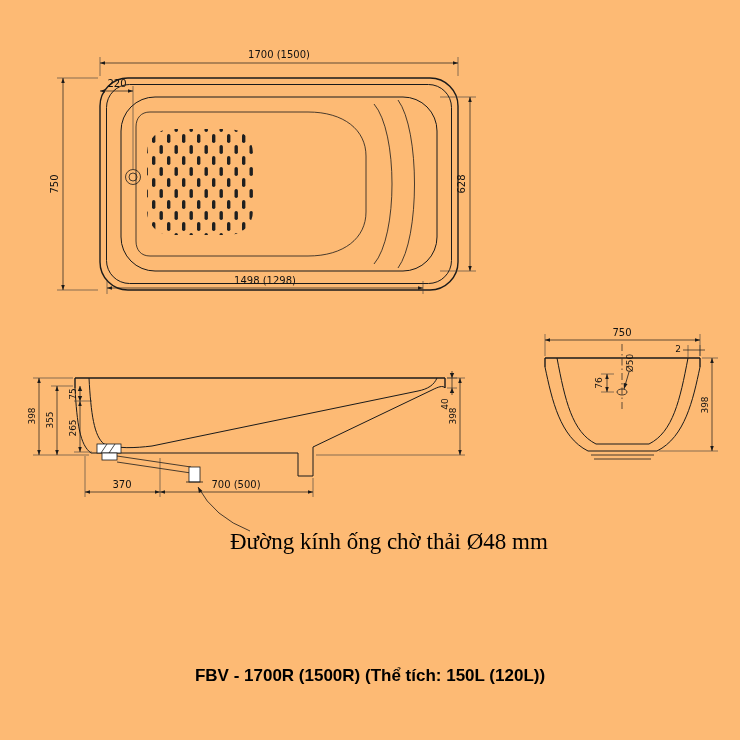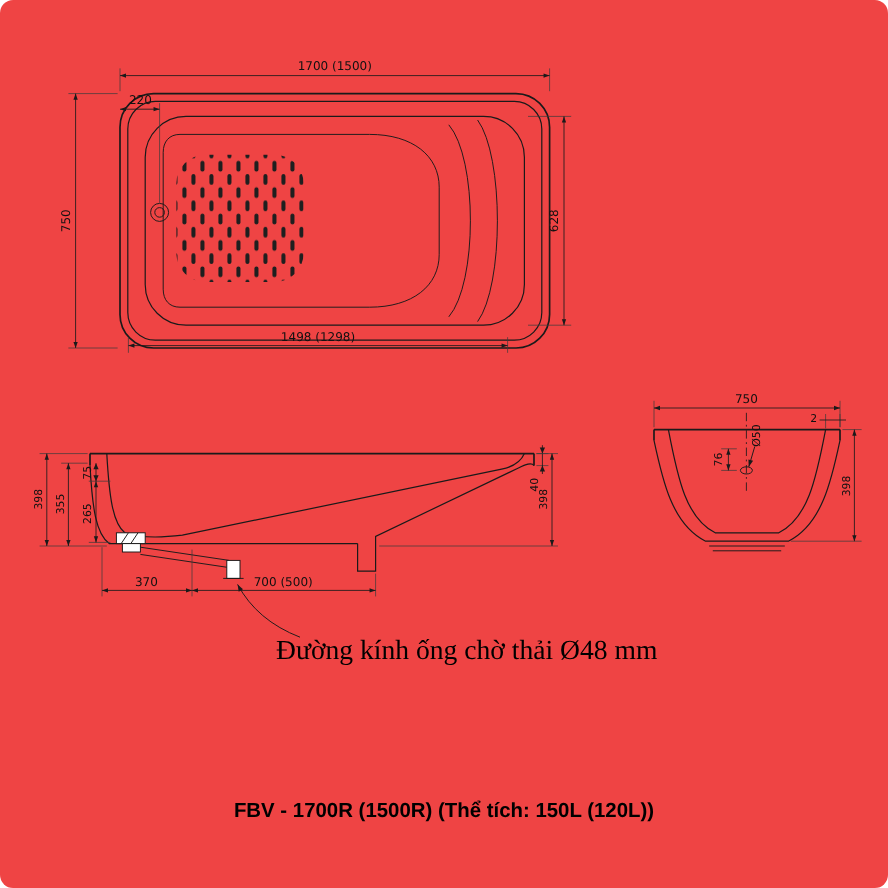--- a/index.html
+++ b/index.html
@@ -1,16 +1,16 @@
 <!DOCTYPE html>
 <html><head>
 <meta charset="utf-8">
 <style>
   html,body{margin:0;padding:0;background:#ffffff;}
-  .stage{width:740px;height:740px;background:#ef4444;position:relative;overflow:hidden;border-radius:11px;}
+  .stage{width:740px;height:740px;background:#fdba74;position:relative;overflow:hidden;}
   svg{display:block;}
   .o1{fill:none;stroke:#1a1a1a;stroke-width:1.4;}
   .o2{fill:none;stroke:#1a1a1a;stroke-width:1;}
   .o3{fill:none;stroke:#1a1a1a;stroke-width:0.8;}
   .dim{fill:none;stroke:#1a1a1a;stroke-width:0.7;}
   .ext{fill:none;stroke:#3a3a3a;stroke-width:0.6;}
   .cl{fill:none;stroke:#1a1a1a;stroke-width:0.7;stroke-dasharray:7 3 1.5 3;}
   .lbl{font:10px "DejaVu Sans", sans-serif;fill:#111;}
   .lbl-sm{font:9px "DejaVu Sans", sans-serif;fill:#111;}
   .note{font:23px "Liberation Serif", serif;fill:#000;}

